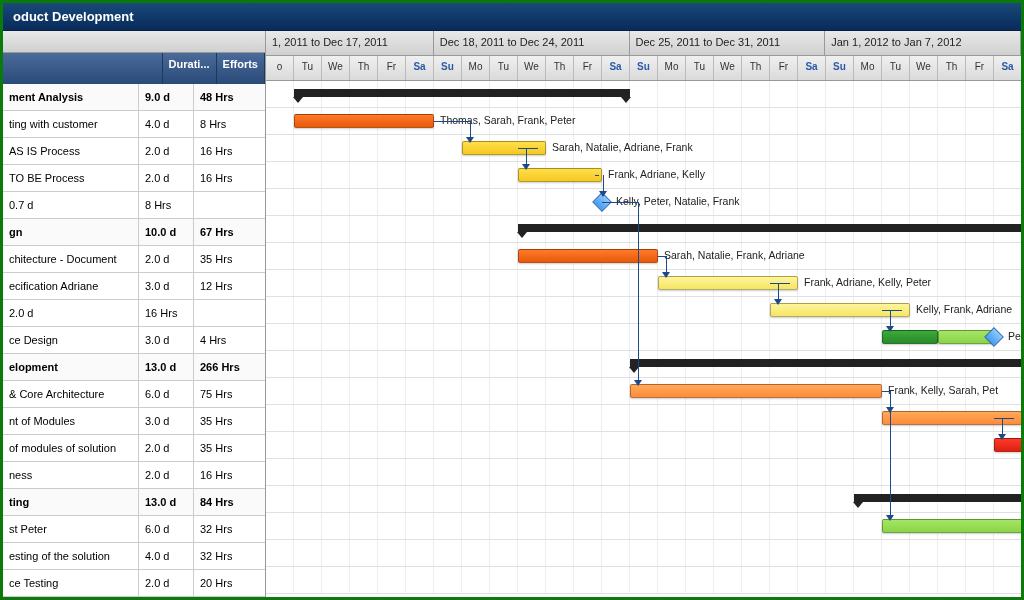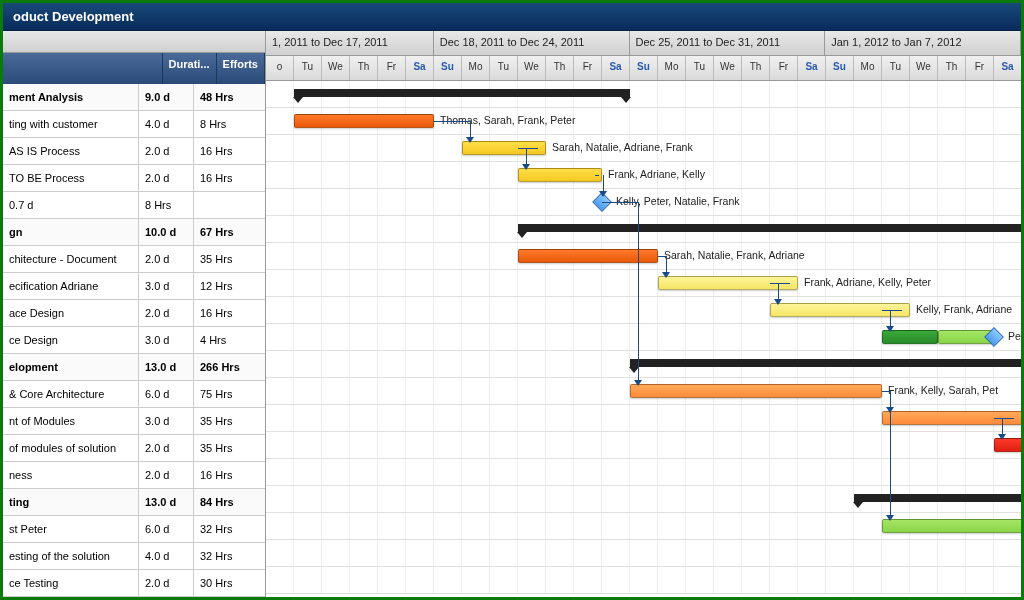--- a/index.html
+++ b/index.html
@@ -93,21 +93,20 @@
             <div>chitecture - Document</div>
             <div>2.0 d</div>
             <div>35 Hrs</div>
           </div>
           <div class="task-row">
             <div>ecification Adriane</div>
             <div>3.0 d</div>
             <div>12 Hrs</div>
           </div>
           <div class="task-row">
-            <div>ace Design</div>
             <div>2.0 d</div>
             <div>16 Hrs</div>
           </div>
           <div class="task-row">
             <div>ce Design</div>
             <div>3.0 d</div>
             <div>4 Hrs</div>
           </div>
           <div class="task-row summary">
             <div>elopment</div>
@@ -145,21 +144,21 @@
             <div>32 Hrs</div>
           </div>
           <div class="task-row">
             <div>esting of the solution</div>
             <div>4.0 d</div>
             <div>32 Hrs</div>
           </div>
           <div class="task-row">
             <div>ce Testing</div>
             <div>2.0 d</div>
-            <div>30 Hrs</div>
+            <div>20 Hrs</div>
           </div>
         </div>
 </div>
 <div class="rightpanel">
 <div class="timeline-header">
 <div class="week-row" id="week-row">
             <div class="week-cell" style="width: 168px;">1, 2011 to Dec 17, 2011</div>
             <div class="week-cell" style="width: 196px;">Dec 18, 2011 to Dec 24, 2011</div>
             <div class="week-cell" style="width: 196px;">Dec 25, 2011 to Dec 31, 2011</div>
             <div class="week-cell" style="width: 196px;">Jan 1, 2012 to Jan 7, 2012</div>

